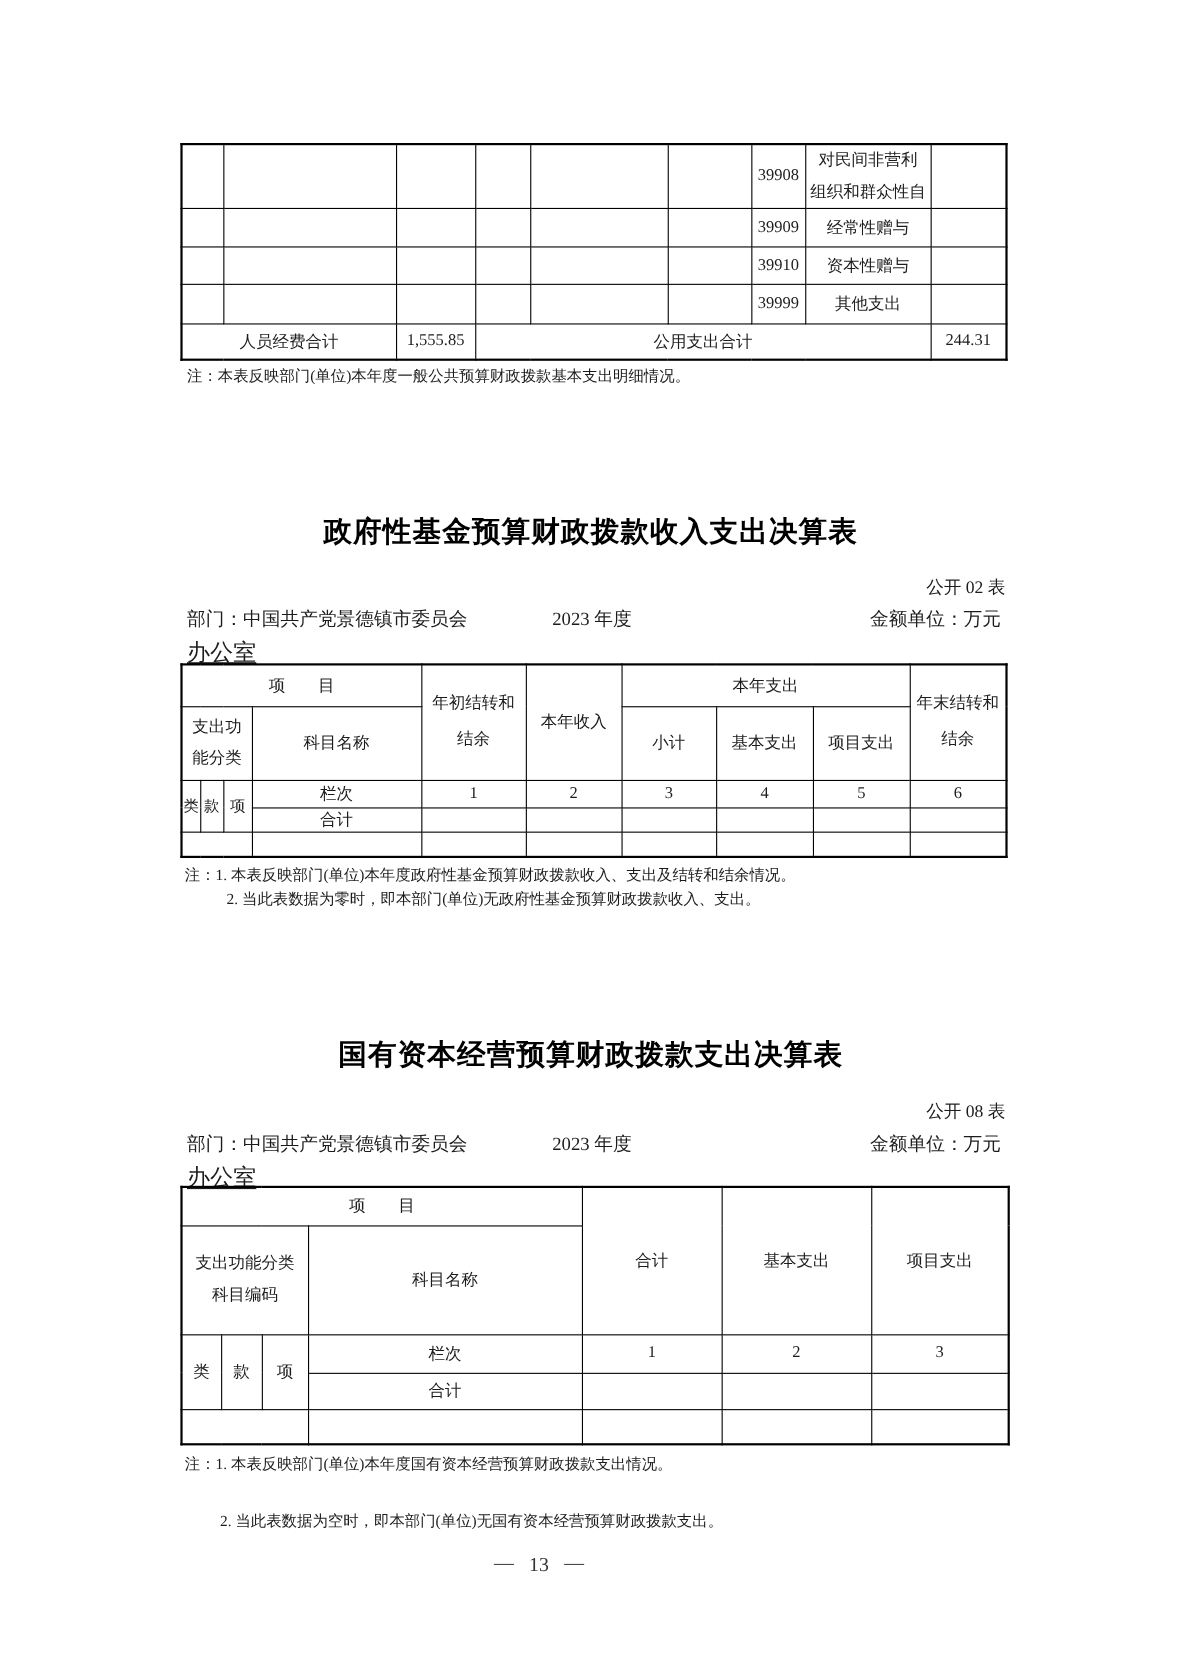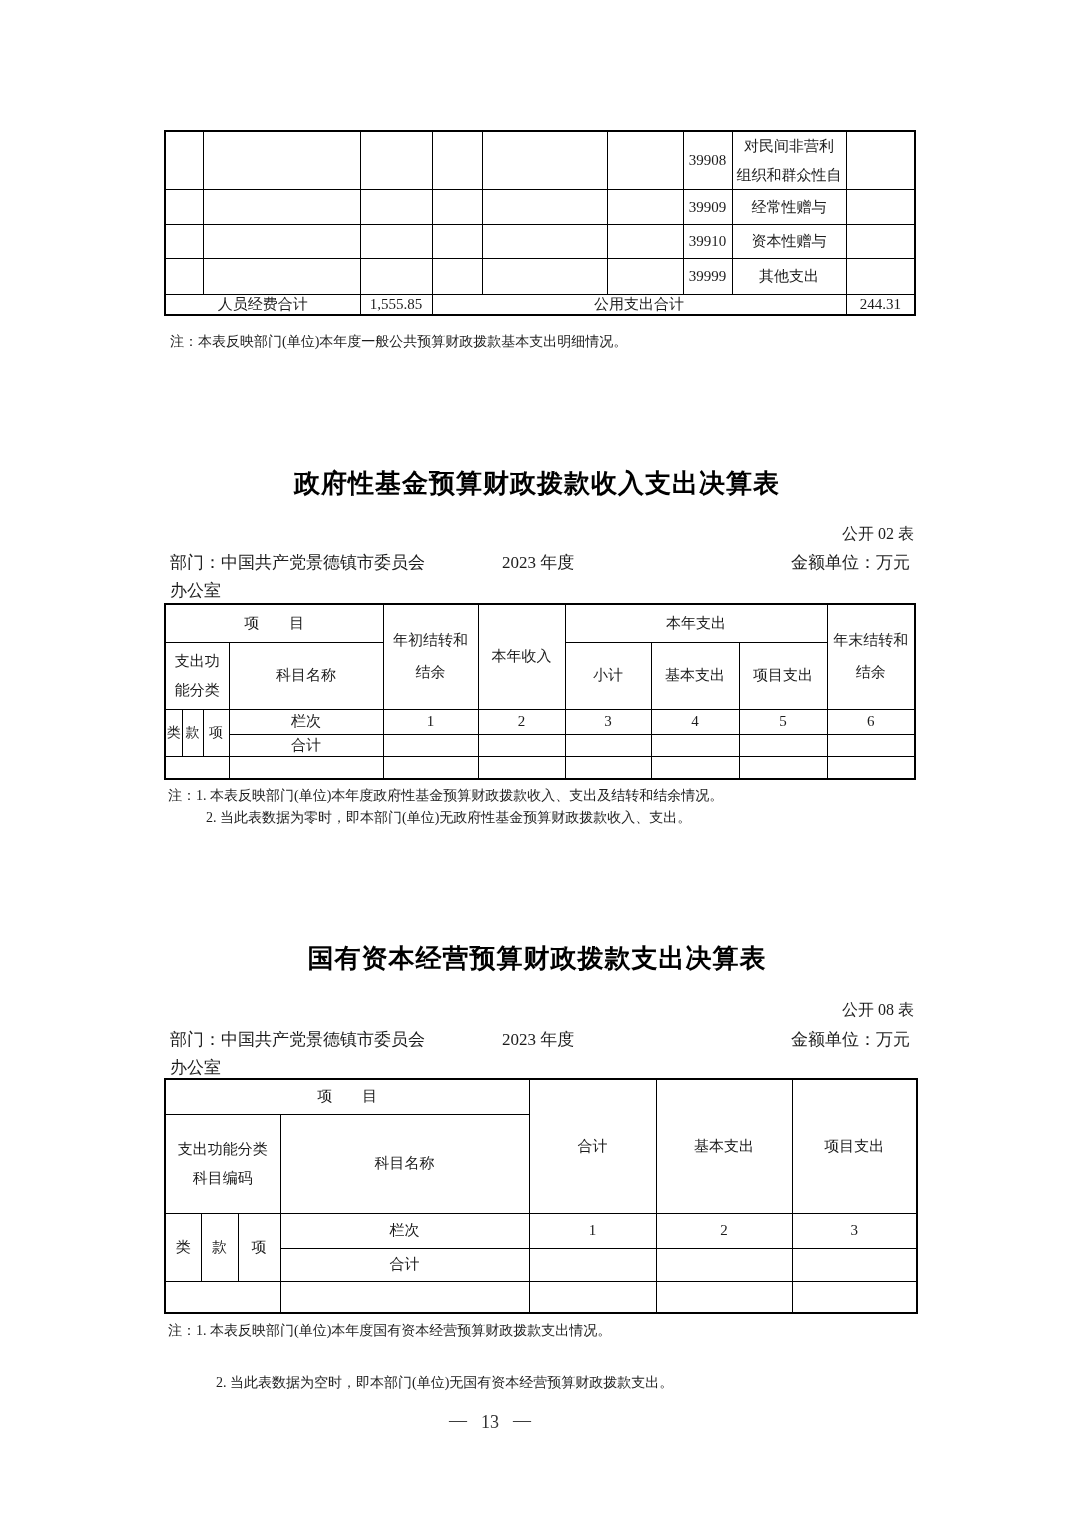--- a/index.html
+++ b/index.html
@@ -22,21 +22,21 @@
   .doc-title{
     left:0;width:1074px;text-align:center;
     font-family:"Liberation Sans","DejaVu Sans",sans-serif;
     font-weight:bold;font-size:26px;letter-spacing:1px;color:#000;
   }
   .tag-line{left:164px;width:750px;text-align:right;font-size:16px;}
   .hdr-line{left:164px;width:750px;height:22px;font-size:17px;}
   .hdr-line .dept{position:absolute;left:6px;top:0;}
   .hdr-line .year{position:absolute;left:338px;top:0;}
   .hdr-line .unit{position:absolute;right:4px;top:0;}
-  .dept2{left:170px;font-size:17px;}
+  .dept2{left:170px;font-size:21px;text-decoration:underline;}
   .note{font-size:14px;}
   .footer{
     left:0;width:980px;text-align:center;font-size:18px;color:#333;
   }
   .footer .dash{display:inline-block;margin:0 14px;position:relative;top:-2px;}
 </style>
 </head>
 <body>
 
 <div class="page">
@@ -94,21 +94,21 @@
       <td></td>
       <td></td>
       <td></td>
       <td></td>
       <td></td>
       <td></td>
       <td class="code">39999</td>
       <td>其他支出</td>
       <td></td>
     </tr>
-    <tr style="height:20px">
+    <tr style="height:32px">
       <td colspan="2">人员经费合计</td>
       <td class="num">1,555.85</td>
       <td colspan="5">公用支出合计</td>
       <td class="num">244.31</td>
     </tr>
   </tbody>
     </table>
 
   <div class="abs doc-title" style="top:466px;">政府性基金预算财政拨款收入支出决算表</div>
 
@@ -247,19 +247,19 @@
       <td colspan="3"></td>
       <td></td>
       <td></td>
       <td></td>
       <td></td>
     </tr>
   </tbody>
     </table>
 
   <div class="abs note" style="left:168px;top:1322px;">注：1. 本表反映部门(单位)本年度国有资本经营预算财政拨款支出情况。</div>
-  <div class="abs note" style="left:216px;top:1374px;">2. 当此表数据为空时，即本部门(单位)无国有资本经营预算财政拨款支出。</div>
+  <div class="abs note" style="left:200px;top:1374px;">2. 当此表数据为空时，即本部门(单位)无国有资本经营预算财政拨款支出。</div>
 
   <div class="abs footer" style="top:1412px;">
     <span class="dash">—</span><span>13</span><span class="dash">—</span>
   </div>
 
 </div>
 
 </body></html>

